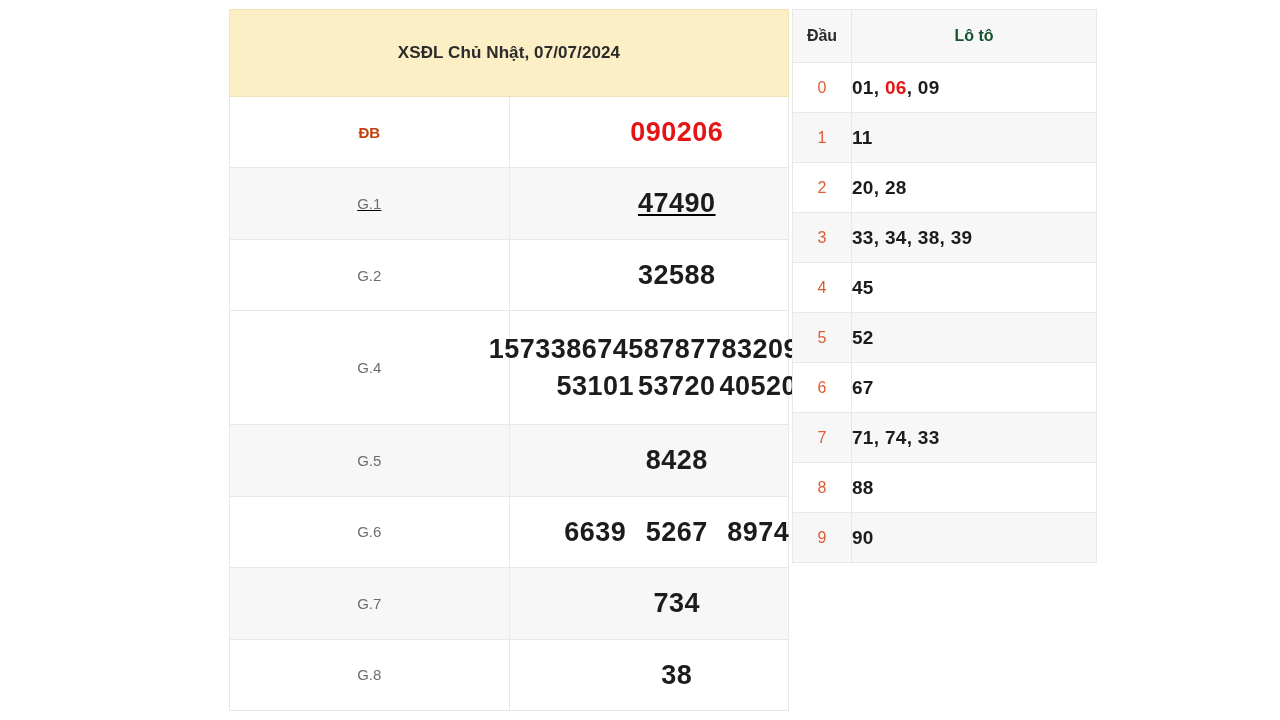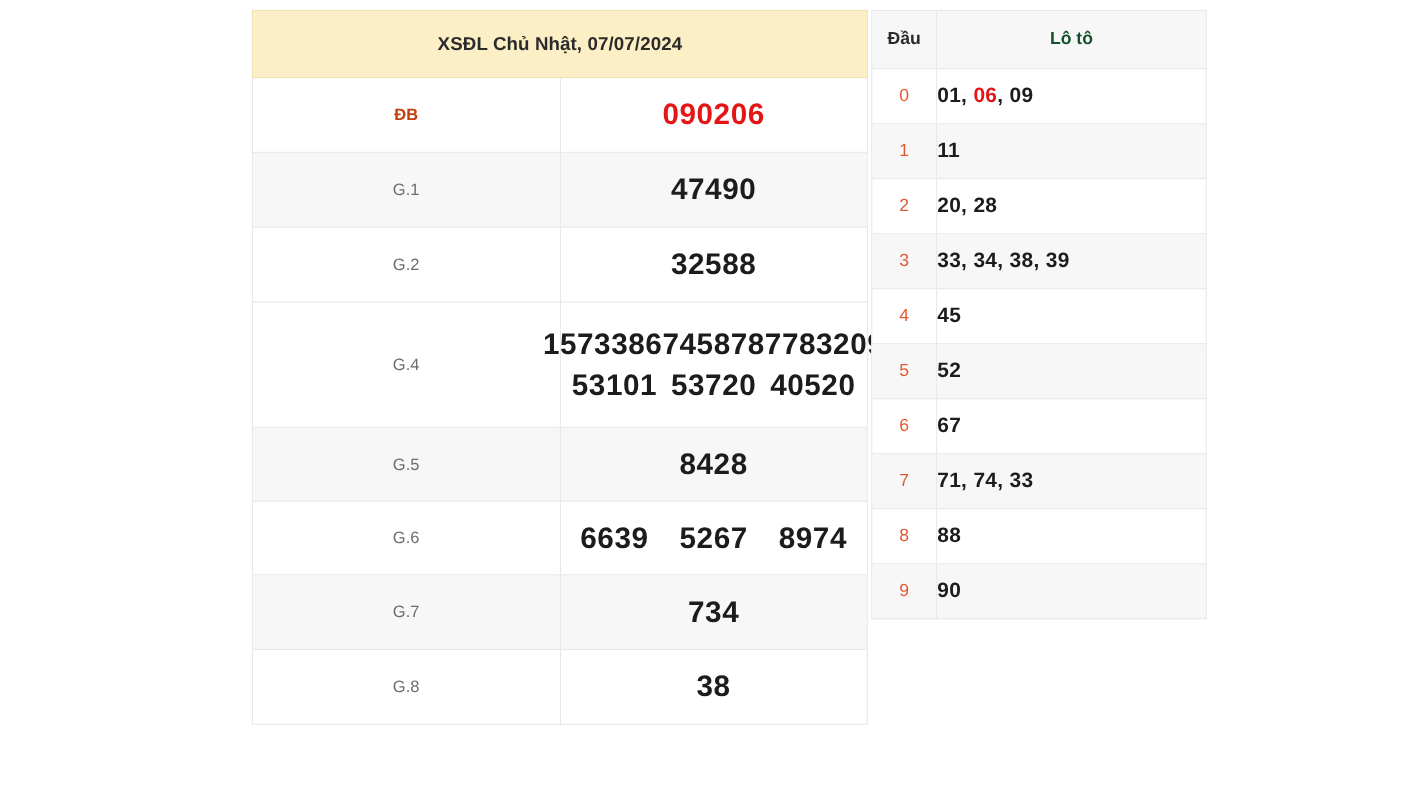--- a/index.html
+++ b/index.html
@@ -27,21 +27,21 @@
     top: 9px;
     width: 560px;
     border-collapse: collapse;
     border: 1px solid #e4e4e4;
     background: #ffffff;
     table-layout: fixed;
   }
 
   .prize-table td {
     border: 1px solid #e8e8e8;
-    padding: 4px;
+    padding: 17px;
     vertical-align: middle;
   }
 
   .prize-header {
     background: #fcefc5;
     text-align: center;
     font-size: 17px;
     font-weight: bold;
     color: #2b2b2b;
     height: 52px;
@@ -66,42 +66,43 @@
   .prize-values {
     text-align: center;
     padding: 0 12px;
   }
 
   .row-alt     { background: #f7f7f7; }
   .row-plain   { background: #ffffff; }
 
   .num-row {
     display: flex;
-    justify-content: center;
+    justify-content: flex-end;
     align-items: center;
     width: 100%;
+    margin-left: 28px;
   }
 
   .num {
     font-size: 27px;
     font-weight: bold;
     color: #1c1c1c;
     letter-spacing: 0.5px;
     line-height: 1.35;
     flex: 1 1 0;
     text-align: center;
   }
 
   .num.jackpot {
     color: #e51515;
     font-size: 27px;
   }
 
   .r-db    { height: 68px; }
-  .r-g1    { height: 68px; }
+  .r-g1    { height: 68px; text-decoration: underline; }
   .r-g2    { height: 68px; }
   .r-g3    { height: 67px; }
   .r-g4    { height: 114px; }
   .r-g5    { height: 67px; }
   .r-g6    { height: 67px; }
   .r-g7    { height: 68px; }
   .r-g8    { height: 68px; }
 
   
   .loto-table {

